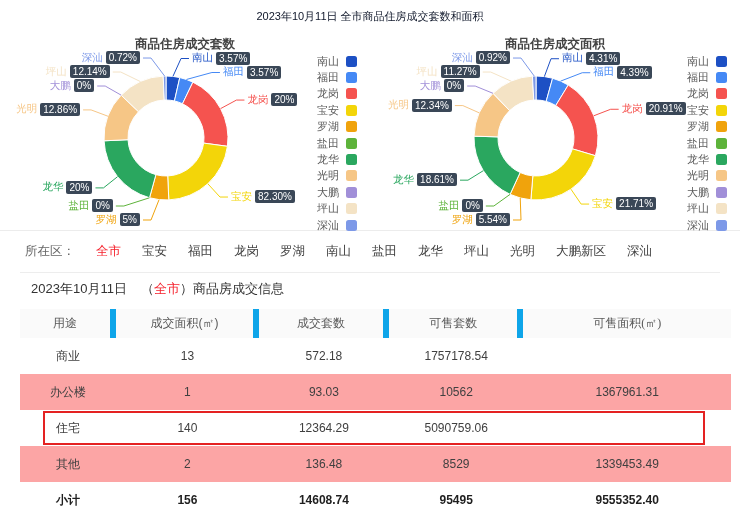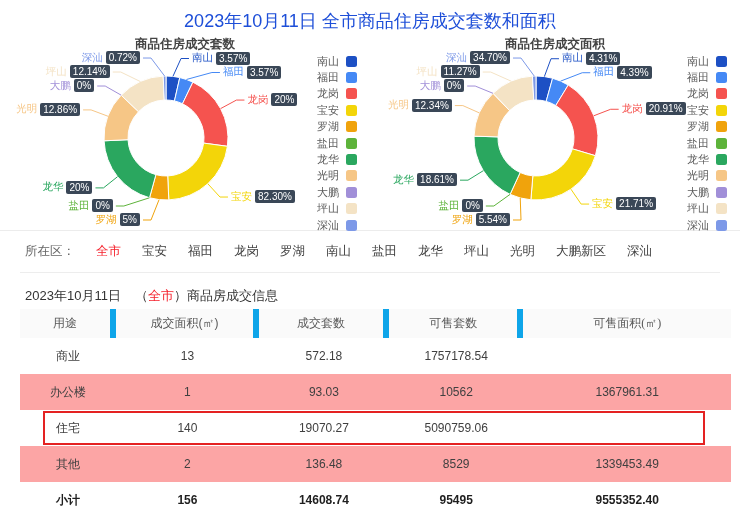--- a/index.html
+++ b/index.html
@@ -1,19 +1,19 @@
 <!DOCTYPE html>
 <html><head>
 <meta charset="utf-8">
 <style>
   * { box-sizing: border-box; margin: 0; padding: 0; }
   body { font-family: "Liberation Sans", "DejaVu Sans", sans-serif; background: #fff; }
   .page { position: relative; width: 740px; height: 516px; background: #fff; overflow: hidden; }
 
-  .main-title { height: 28px; padding-top: 9px; text-align: center; font-size: 18px; color: #1d4ed8; }
+  .main-title { height: 28px; padding-top: 9px; text-align: center; font-size: 11px; color: #0f172a; }
 
   .charts-row { display: flex; height: 202px; }
   .chart-block { position: relative; width: 370px; height: 202px; }
   .chart-title { position: absolute; top: 8px; left: 0; right: 0; text-align: center; font-size: 12.5px; font-weight: bold; color: #444; z-index: 2; }
   .chart-svg { position: absolute; left: 0; top: 0; z-index: 1; }
 
   .plabel { position: absolute; height: 15px; display: flex; align-items: center; white-space: nowrap; z-index: 3; }
   .pname { font-size: 10.5px; margin-right: 3px; }
   .pbadge { background: #3a4757; color: #fff; font-size: 10px; line-height: 13px; padding: 0 3px; border-radius: 2px; }
 
@@ -21,21 +21,21 @@
   .legend-item { display: flex; align-items: center; justify-content: flex-end; height: 16.4px; font-size: 11px; color: #5a5a5a; cursor: pointer; }
   .legend-sq { width: 11px; height: 11px; border-radius: 2.5px; margin-left: 7px; }
 
   .divider { border-top: 1px solid #ececec; }
   .divider-inset { margin: 0 20px; border-top: 1px solid #ededed; }
 
   .filter-row { display: flex; align-items: center; height: 41px; padding-left: 25px; font-size: 12.5px; color: #666; }
   .filter-item { margin-left: 21px; color: #404040; cursor: pointer; }
   .filter-item.active { color: #f5222d; }
 
-  .section-title { display: flex; align-items: flex-end; height: 32px; padding-left: 25px; font-size: 13px; color: #333; }
+  .section-title { display: flex; align-items: center; height: 32px; padding-left: 25px; font-size: 13px; color: #333; margin-left: 6px; }
   .section-title .paren-group { margin-left: 14px; }
   .scope-red { color: #f5222d; }
 
   .table { margin: 4px 9px 0 20px; }
   .t-header, .t-row { display: grid; grid-template-columns: 13.5% 20.1% 18.3% 18.9% 29.2%; }
   .t-header { height: 29px; background: #fafafa; }
   .t-header .cell { display: flex; align-items: center; justify-content: center; font-size: 12px; color: #595959; border-right: 6px solid #0ea5e9; }
   .t-header .cell:last-child { border-right: none; font-family: Liberation Serif, serif; }
   .t-row { height: 36px; }
   .t-row .cell { display: flex; align-items: center; justify-content: center; font-size: 12px; color: #404040; }
@@ -248,21 +248,21 @@
         <div class="plabel" style="top: 73.2758px; left: 251.665px;">
           <span class="pname" style="color: rgb(245, 83, 79);">龙岗</span>
           <span class="pbadge">20.91%</span>
         </div>
         <div class="plabel" style="top: 168.067px; left: 222.112px;">
           <span class="pname" style="color: rgb(243, 213, 9);">宝安</span>
           <span class="pbadge">21.71%</span>
         </div>
         <div class="plabel" style="top: 22.0334px; right: 230px;">
           <span class="pname" style="color: rgb(125, 153, 232);">深汕</span>
-          <span class="pbadge">34.70%</span>
+          <span class="pbadge">0.92%</span>
         </div>
         <div class="plabel" style="top: 36.0334px; right: 260.259px;">
           <span class="pname" style="color: rgb(244, 227, 197);">坪山</span>
           <span class="pbadge">11.27%</span>
         </div>
         <div class="plabel" style="top: 50.0334px; right: 275.823px;">
           <span class="pname" style="color: rgb(161, 143, 216);">大鹏</span>
           <span class="pbadge">0%</span>
         </div>
         <div class="plabel" style="top: 69.5836px; right: 288.138px;">
@@ -315,21 +315,21 @@
       <div class="t-row stripe">
         <div class="cell">办公楼</div>
         <div class="cell">1</div>
         <div class="cell">93.03</div>
         <div class="cell">10562</div>
         <div class="cell">1367961.31</div>
       </div>
       <div class="t-row">
         <div class="cell">住宅</div>
         <div class="cell">140</div>
-        <div class="cell">19070.27</div>
+        <div class="cell">12364.29</div>
         <div class="cell">5090759.06</div>
       </div>
       <div class="t-row stripe">
         <div class="cell">其他</div>
         <div class="cell">2</div>
         <div class="cell">136.48</div>
         <div class="cell">8529</div>
         <div class="cell">1339453.49</div>
       </div>
       <div class="t-row total">

